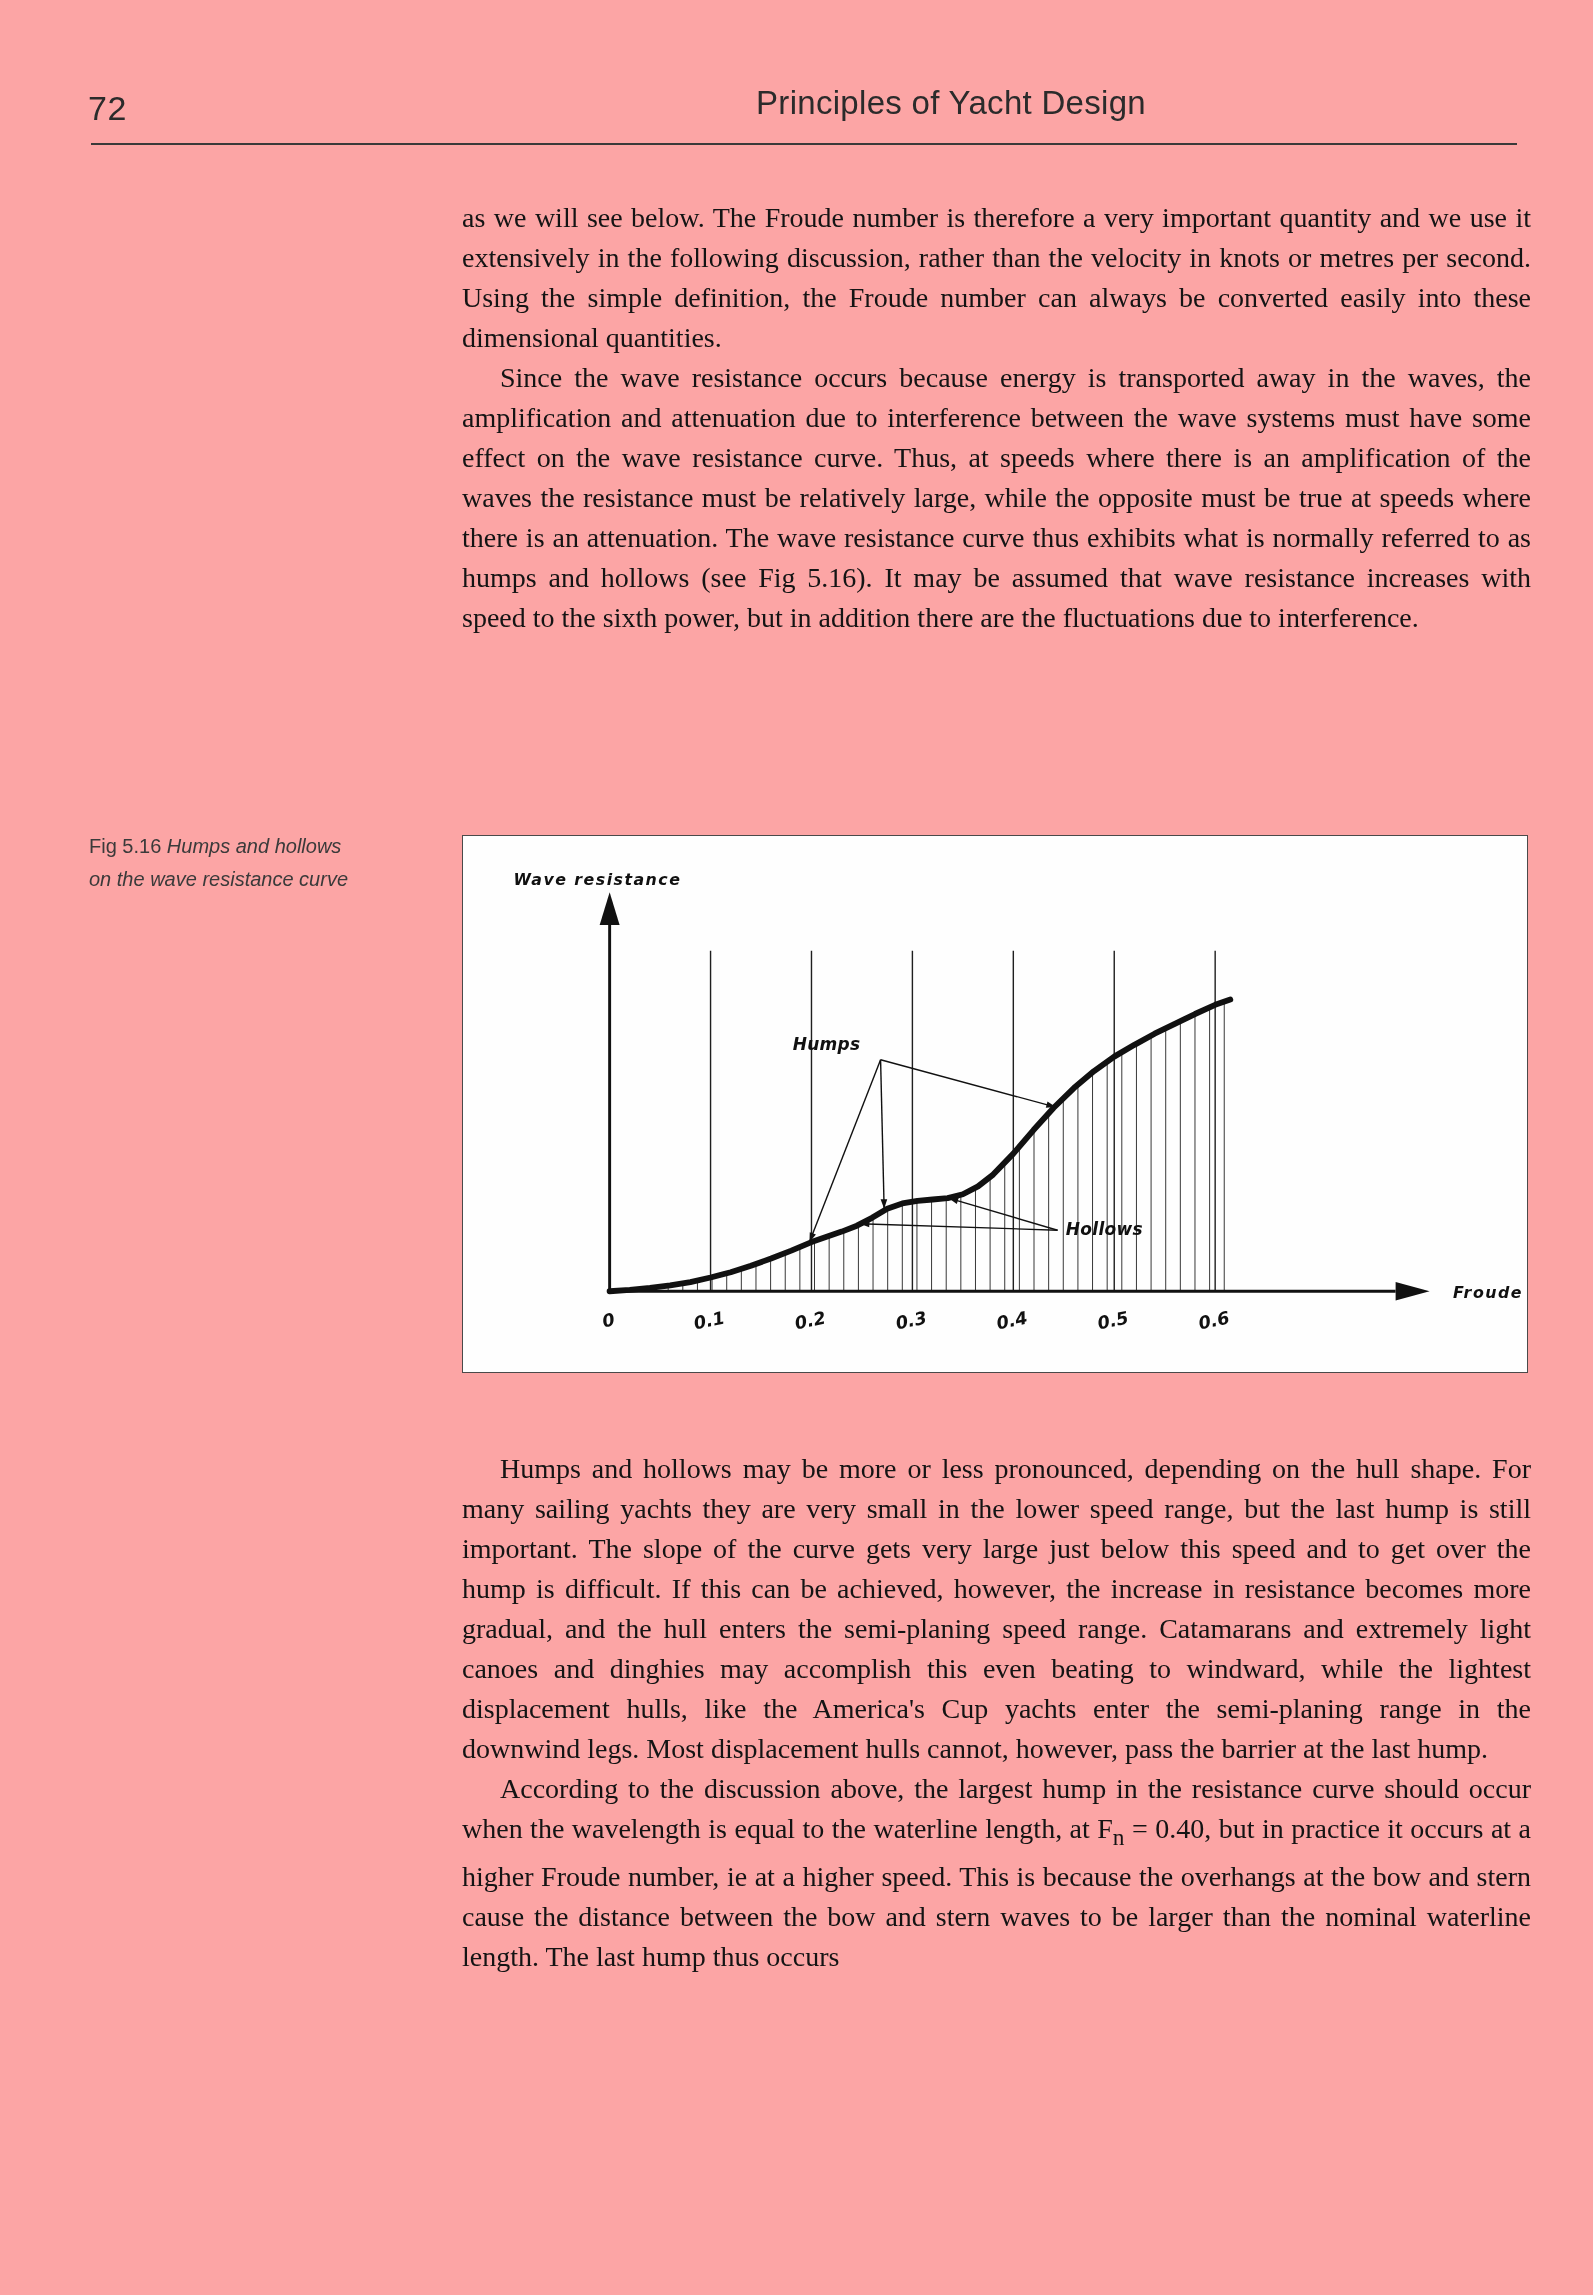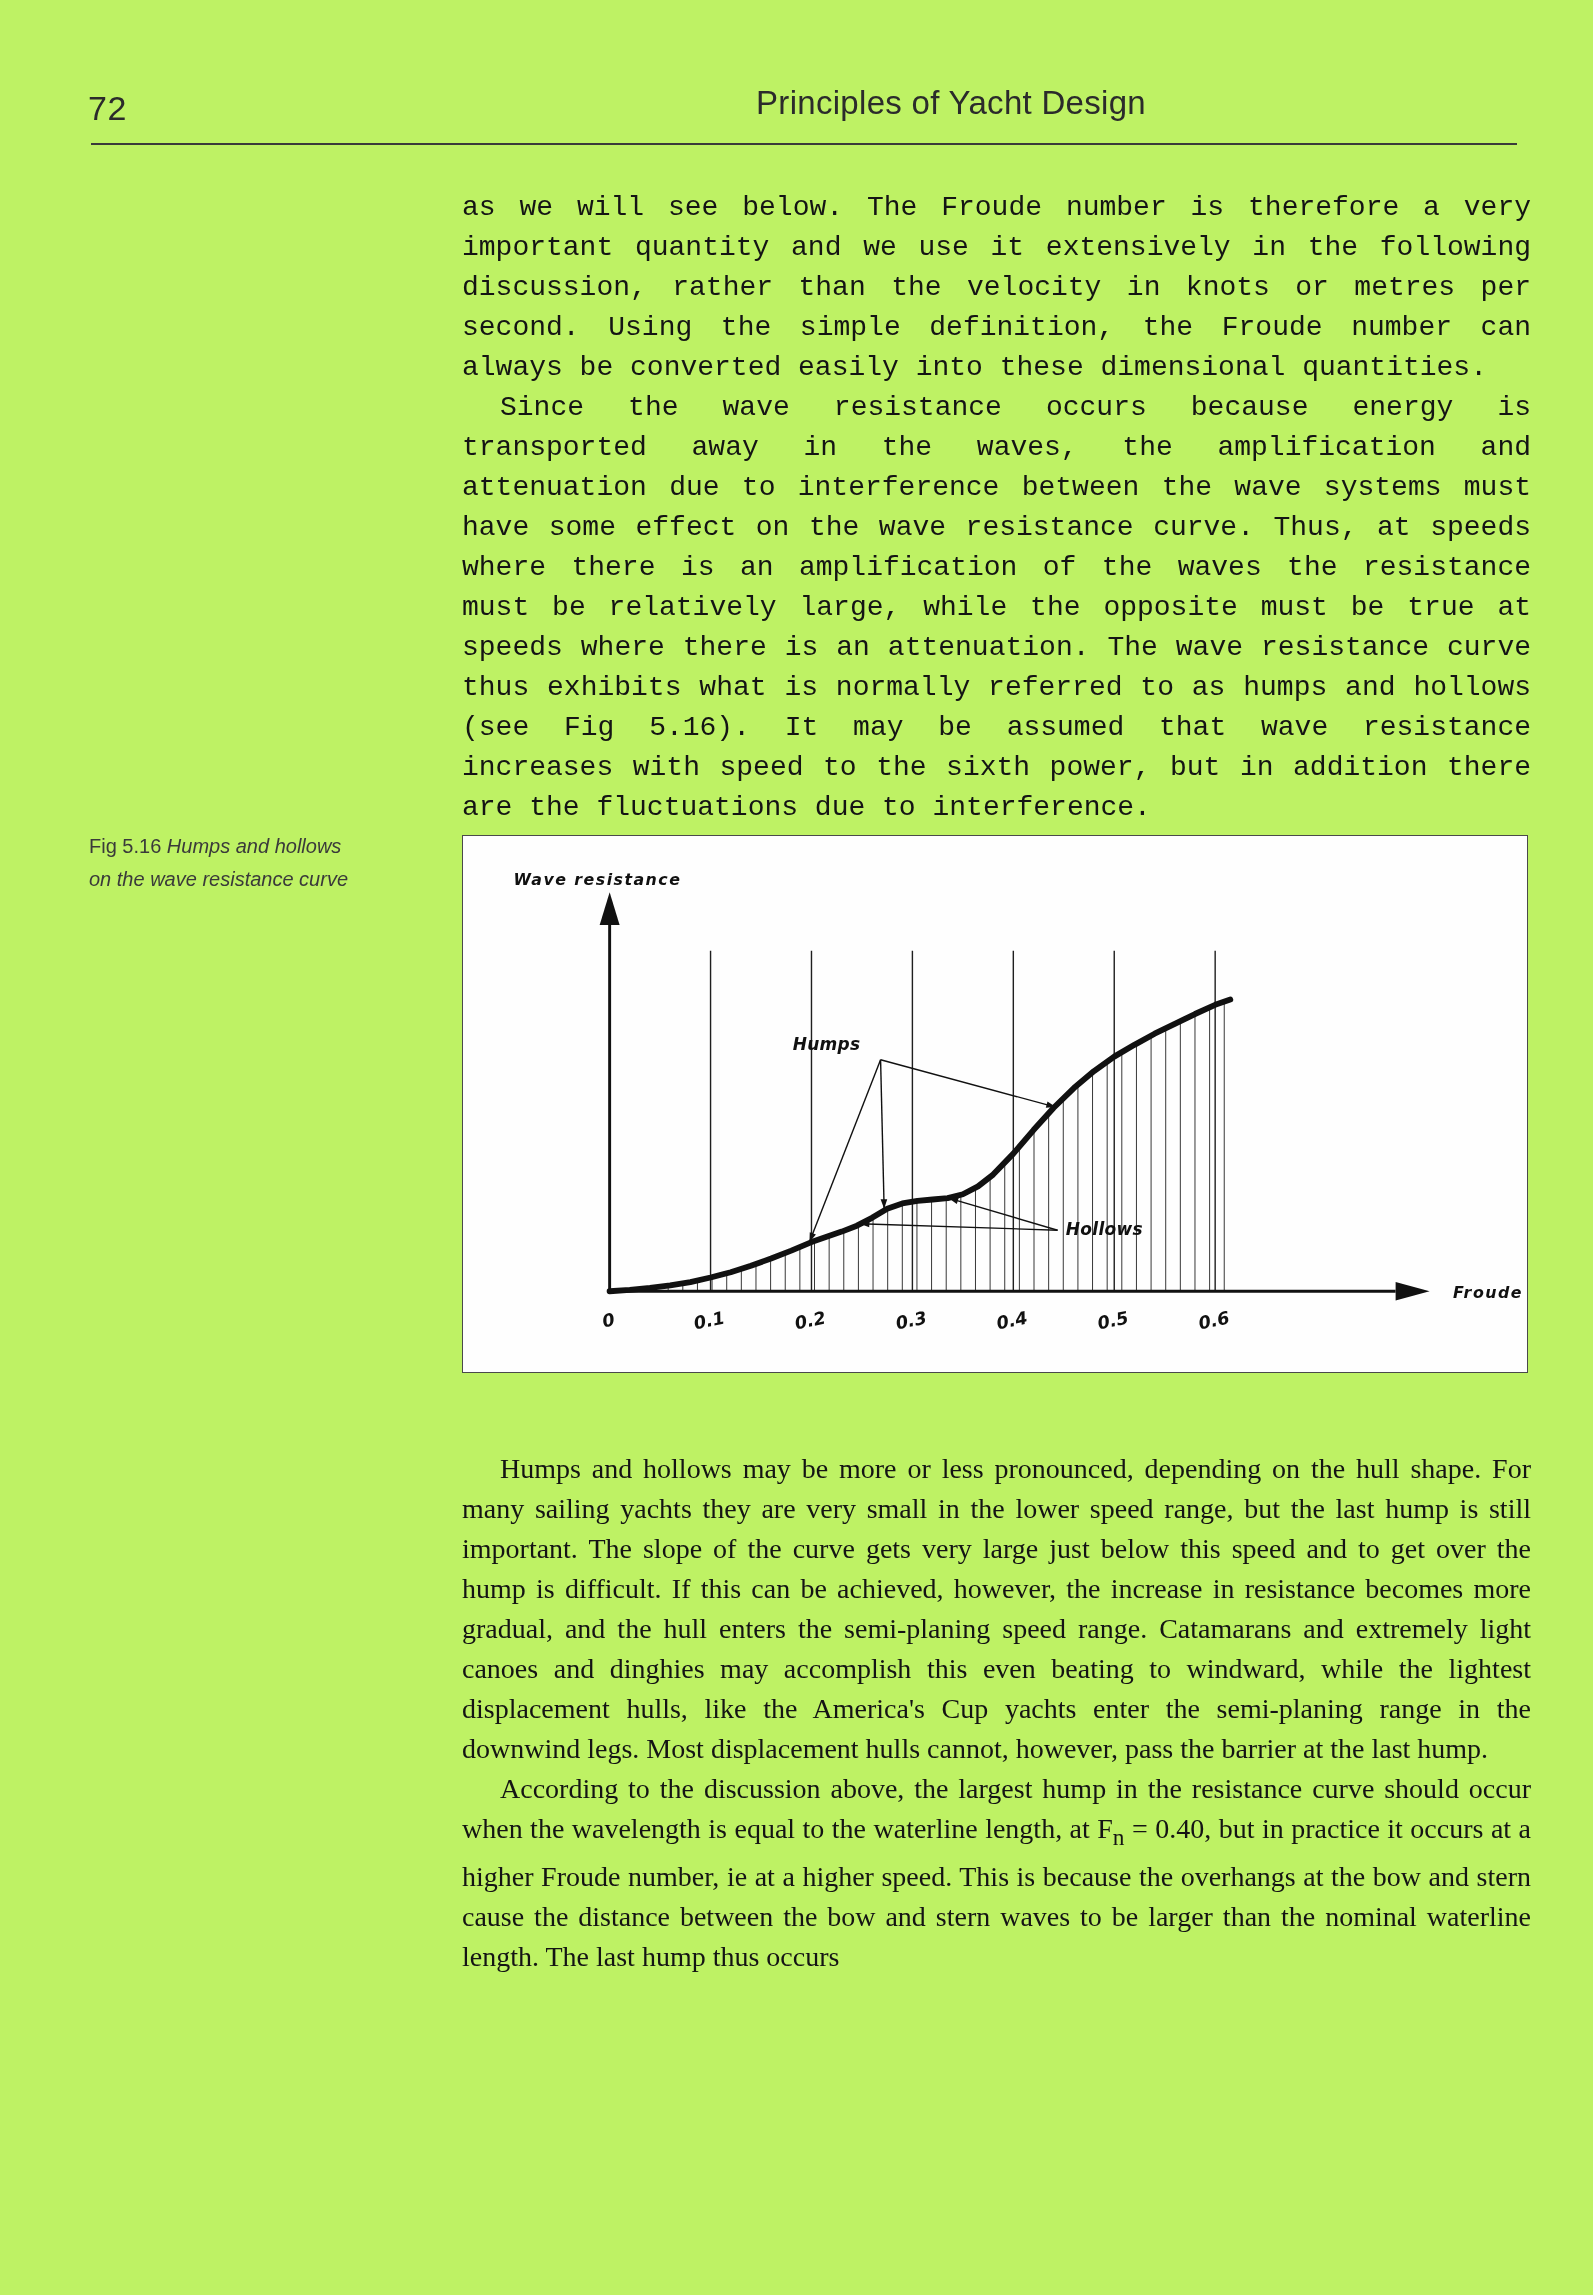--- a/index.html
+++ b/index.html
@@ -12,21 +12,21 @@
     height: 2295px;
     position: relative;
     font-family: "Liberation Serif", "DejaVu Serif", serif;
     color: #1a1a1a;
     overflow: hidden;
   }
 
   .page {
     position: absolute;
     inset: 0;
-    background: #bef264;
+    background: #fca5a5;
   }
 
   
   .header {
     position: absolute;
     left: 88px;
     top: 76px;
     width: 1423px;
     height: 65px;
   }
@@ -73,21 +73,21 @@
     color: #141414;
     font-family: "Liberation Serif", serif;
   }
   .col p {
     margin: 0;
   }
   .col p.ind {
     text-indent: 38px;
   }
 
-  #body-top { top: 188px; font-family: Liberation Mono, monospace; }
+  #body-top { top: 198px; }
   #body-bottom { top: 1449px; }
 
   
   .caption {
     position: absolute;
     left: 89px;
     top: 830px;
     width: 276px;
     font-family: "Liberation Sans", sans-serif;
     font-size: 20px;

